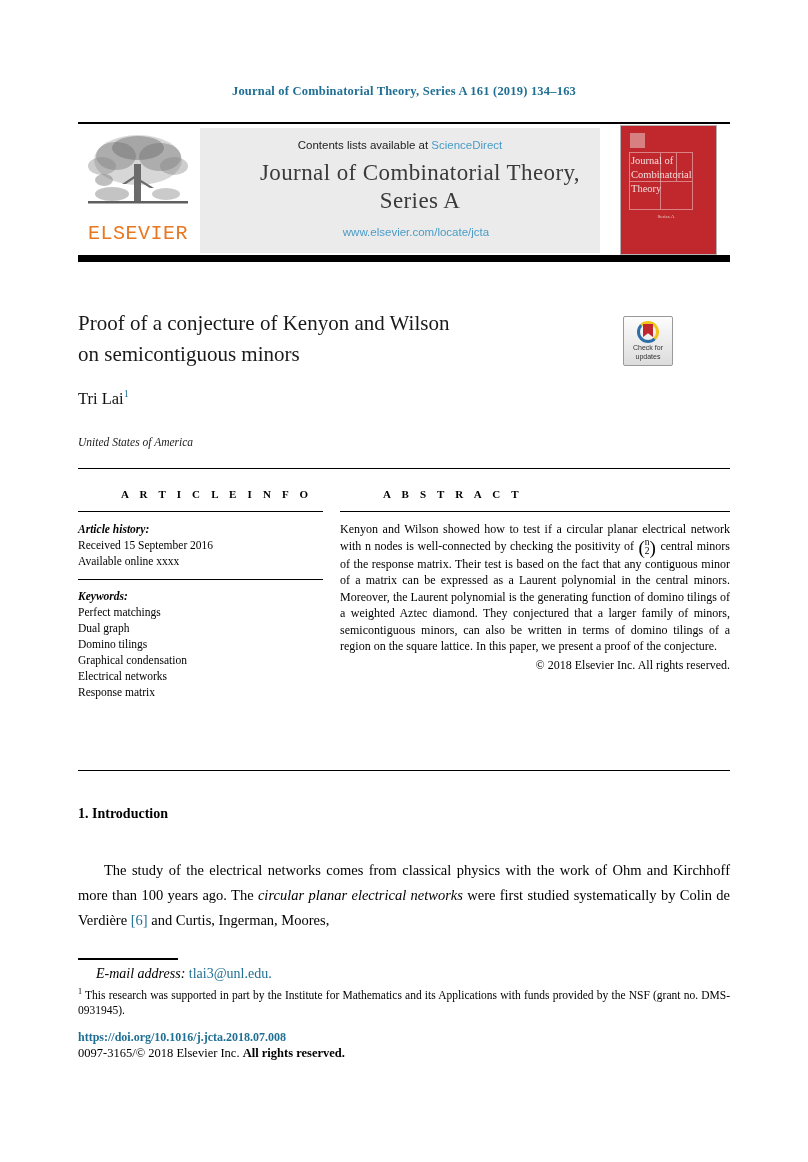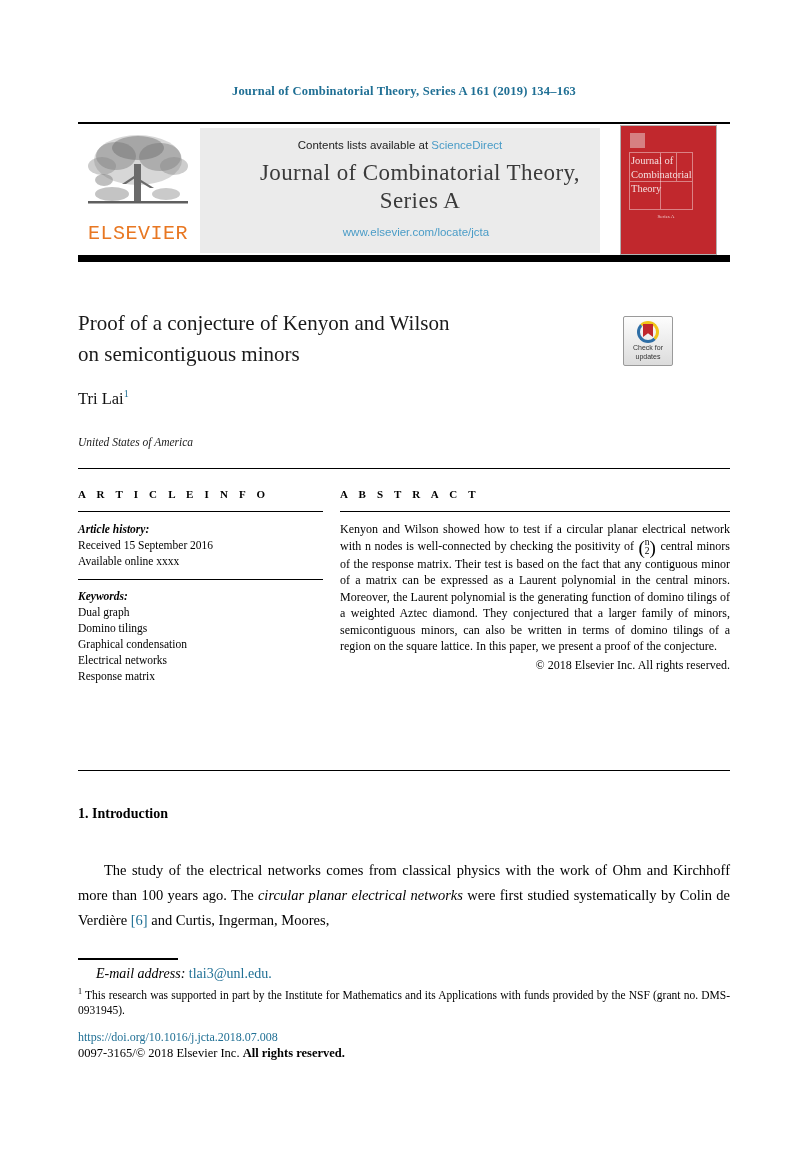--- a/index.html
+++ b/index.html
@@ -261,20 +261,21 @@
     position: absolute;
     left: 340px; top: 488px;
     width: 390px;
   }
   .sec-label {
     font-family: "Liberation Serif", serif;
     font-weight: bold;
     font-size: 11px;
     letter-spacing: 4.2px;
     color: #000;
+    margin-left: 43px;
   }
   .thin-rule {
     height: 1px;
     background: #000;
     margin: 11px 0 9px 0;
   }
   .thin-rule-2 {
     height: 1px;
     background: #000;
     margin: 10px 0 8px 0;
@@ -384,21 +385,21 @@
   .foot-note sup {
     font-size: 8px;
     vertical-align: super;
   }
 
   .doi {
     position: absolute;
     left: 78px; top: 1030px;
     font-family: "Liberation Serif", serif;
     font-size: 12px;
-    font-weight: normal;
+    font-weight: bold;
     color: #1f6f94;
   }
   .issn {
     position: absolute;
     left: 78px; top: 1046px;
     font-family: "Liberation Serif", serif;
     font-size: 12.5px;
   }
   .issn b { font-weight: bold; }
 </style>
@@ -492,20 +493,21 @@
   <div class="rule-wide" style="top:468px;"></div>
 
   <div class="col-info">
     <div class="sec-label">A R T I C L E   I N F O</div>
     <div class="thin-rule"></div>
     <div class="hist-head">Article history:</div>
     <div class="hist-line">Received 15 September 2016</div>
     <div class="hist-line">Available online xxxx</div>
     <div class="thin-rule-2"></div>
     <div class="kw-head">Keywords:</div>
+    <div class="kw-line">Perfect matchings</div>
     <div class="kw-line">Dual graph</div>
     <div class="kw-line">Domino tilings</div>
     <div class="kw-line">Graphical condensation</div>
     <div class="kw-line">Electrical networks</div>
     <div class="kw-line">Response matrix</div>
   </div>
 
   <div class="col-abs">
     <div class="sec-label">A B S T R A C T</div>
     <div class="thin-rule"></div>

